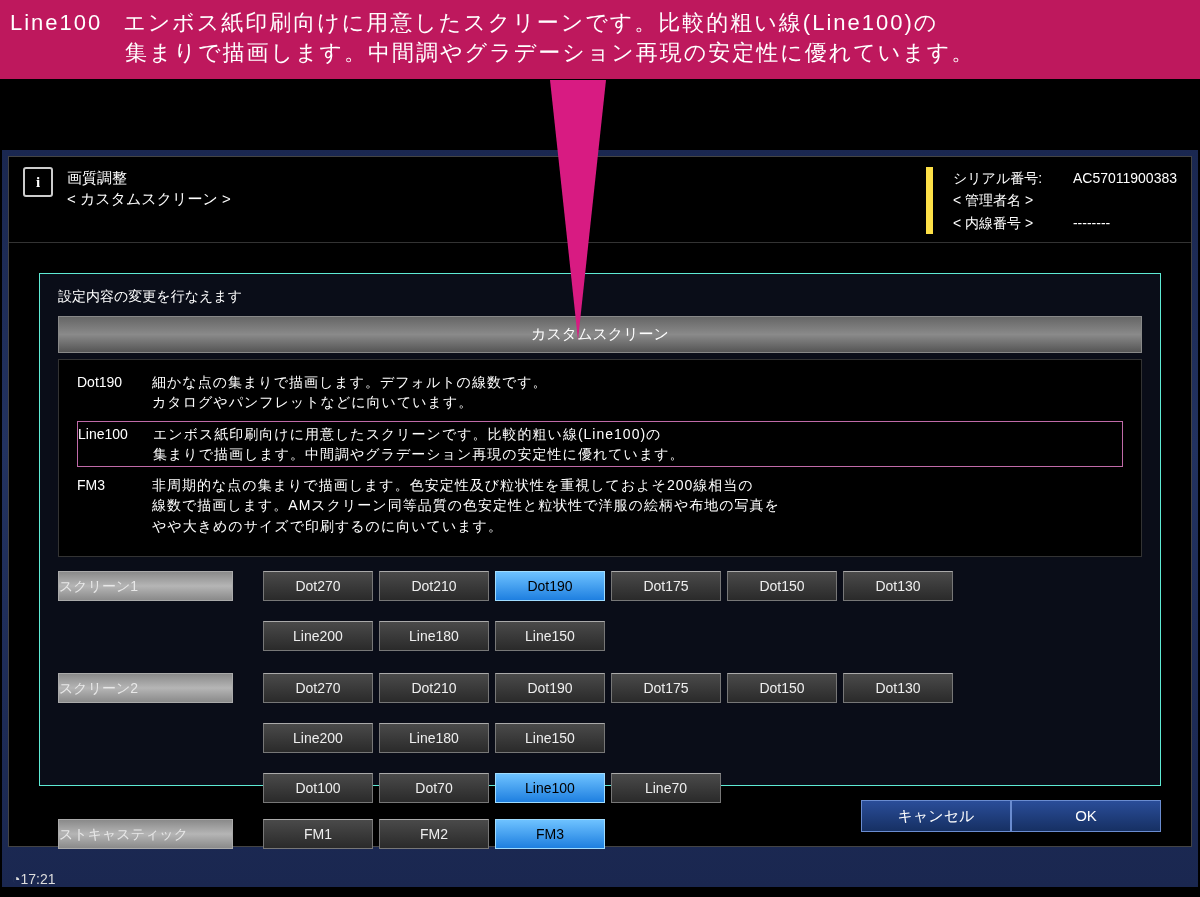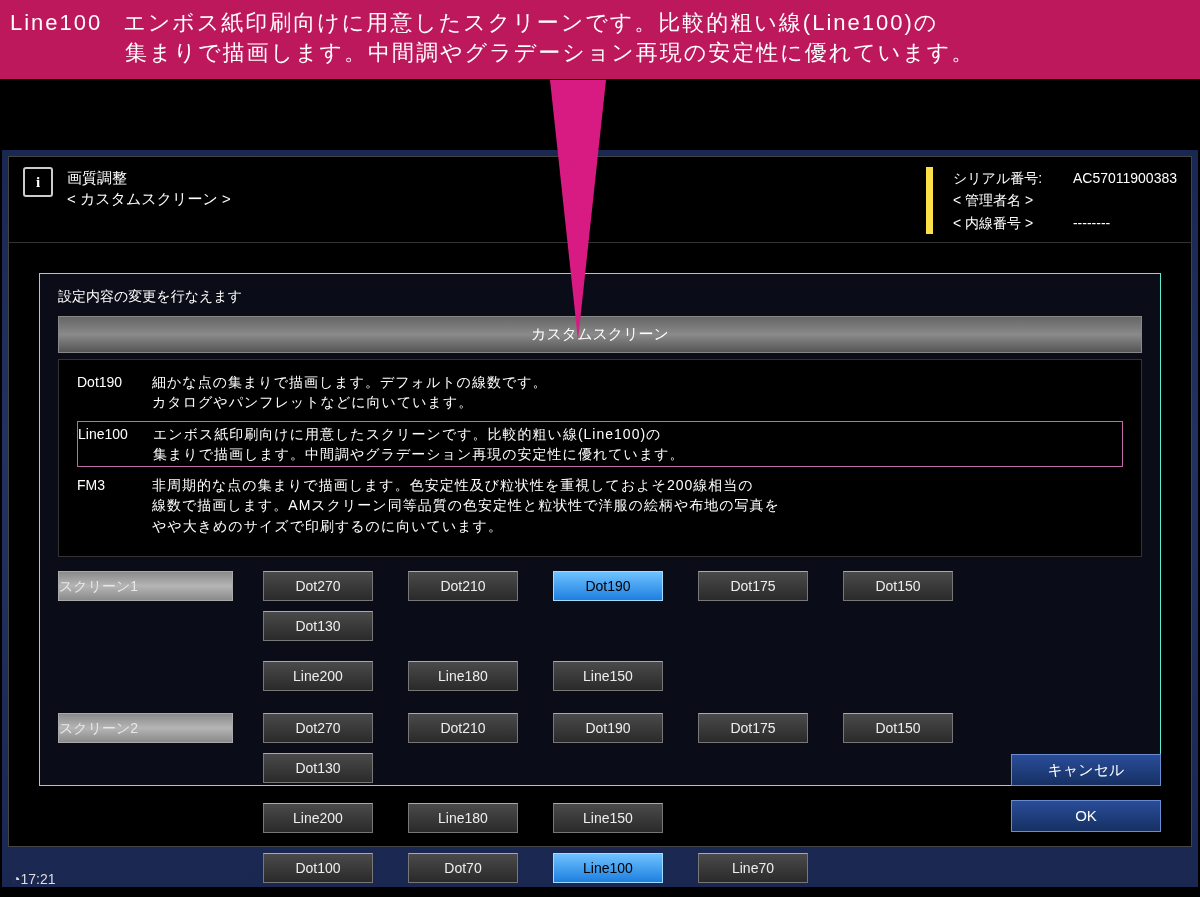--- a/index.html
+++ b/index.html
@@ -116,39 +116,39 @@
   .desc-row.selected { border:1px solid #c06aa8; }
   
   .group { display:flex; align-items:flex-start; margin-bottom:12px; }
   .group .glabel {
     width:175px; height:30px; flex-shrink:0;
     background: linear-gradient(#8a8a8a,#b5b5b5 50%,#8a8a8a);
     border:1px solid #aaa;
     text-align:left; line-height:28px; font-size:14px;
     margin-right:30px; color:#e8e8e8;
   }
-  .group .btns { display:flex; flex-wrap:wrap; gap:10px 35px; width:790px; }
+  .group .btns { display:flex; flex-wrap:wrap; gap:10px 6px; width:790px; }
   .opt {
     width:110px; height:30px;
     background: linear-gradient(#4a4a4a,#2a2a2a);
     border:1px solid #777; border-top-color:#aaa;
     text-align:center; line-height:28px;
     font-size:14px; color:#eee;
     cursor:pointer;
   }
   .opt.selected {
     background: linear-gradient(#6ec2ff,#1e7fe0);
     border-color:#9fdcff;
     color:#000;
   }
   .group.stoch { margin-top:-6px; }
   
   .bottom-btns {
     position:absolute; right:30px; bottom:14px;
-    display:flex; gap:14px;flex-direction:column;
+    display:flex; 
   }
   .bbtn {
     width:150px; height:32px;
     background: linear-gradient(#2a4d99,#163063);
     border:1px solid #6a8cd0;
     text-align:center; line-height:30px; font-size:15px;
     cursor:pointer;
   }
   
   .footer {
@@ -246,20 +246,21 @@
               <div class="opt">Line150</div>
               <div style="flex-basis: 100%; height: 0px;"></div>
               <div class="opt">Dot100</div>
               <div class="opt">Dot70</div>
               <div class="opt selected">Line100</div>
               <div class="opt">Line70</div>
               <div style="flex-basis: 100%; height: 0px;"></div>
             </div>
           </div>
           <div class="group stoch">
+            <div class="glabel">ストキャスティック</div>
             <div class="btns">
               <div class="opt">FM1</div>
               <div class="opt">FM2</div>
               <div class="opt selected">FM3</div>
               <div style="flex-basis: 100%; height: 0px;"></div>
             </div>
           </div>
         </div>
     </div>
 

